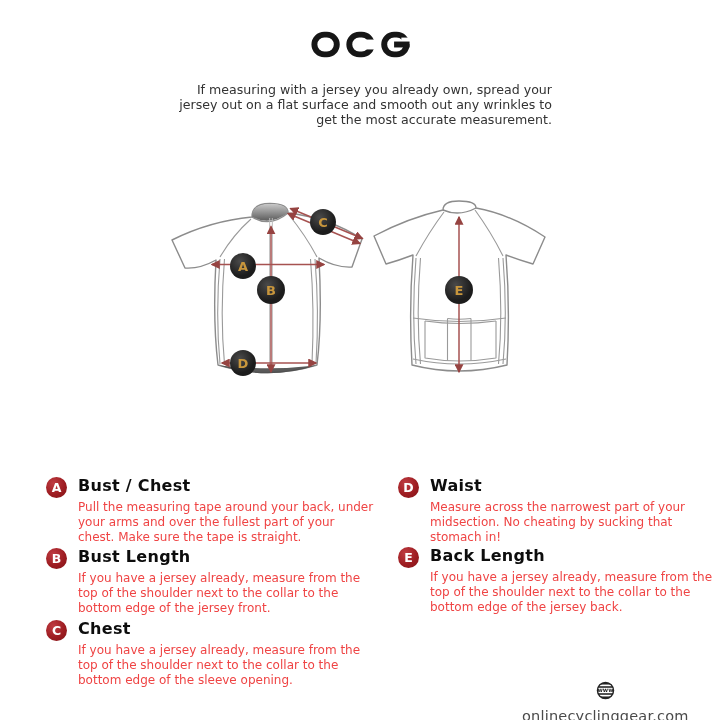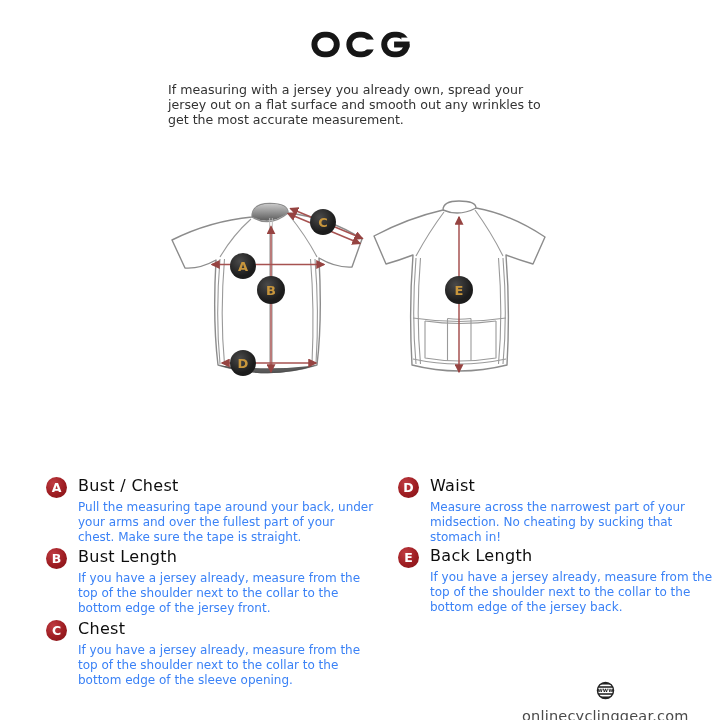--- a/index.html
+++ b/index.html
@@ -4,38 +4,38 @@
 <style>
   html,body{margin:0;padding:0;background:#fff;}
   .page{
     position:relative;width:720px;height:720px;background:#ffffff;
     font-family:"DejaVu Sans","Liberation Sans",sans-serif;overflow:hidden;
   }
   
   .logo-wrap{position:absolute;top:31px;left:0;right:0;display:flex;justify-content:center;}
   .intro{
     position:absolute;top:82px;left:168px;width:384px;margin:0;
-    text-align:left;font-size:12.6px;line-height:15.2px;color:#333333;
+    text-align:right;font-size:12.6px;line-height:15.2px;color:#333333;
   }
   
   .diagram{position:absolute;left:140px;top:160px;width:440px;height:240px;}
   .diagram svg{display:block;}
   
   .item{position:absolute;display:flex;align-items:flex-start;gap:11px;}
   .item .badge{
     flex:0 0 21px;width:21px;height:21px;border-radius:50%;margin-top:1px;
     background:radial-gradient(circle at 35% 30%, #bf3c42 0%, #9e1d22 55%, #7f1216 100%);
     color:#ffffff;font-weight:bold;font-size:12.5px;line-height:21px;text-align:center;
   }
   .item h3{
     margin:0;font-size:16px;line-height:20px;color:#0d0d0d;
-    letter-spacing:.3px;font-weight:normal;
+    letter-spacing:.3px;font-weight:bold;
   }
   .item p{
-    margin:4px 0 0 0;font-size:12px;line-height:14.8px;color:#3b82f6;width:296px;
+    margin:4px 0 0 0;font-size:12px;line-height:14.8px;color:#ef4444;width:296px;
   }
   #item-a{left:46px;top:476px;}
   #item-b{left:46px;top:547px;}
   #item-c{left:46px;top:619px;}
   #item-d{left:398px;top:476px;}
   #item-e{left:398px;top:546px;}
   
   .footer{position:absolute;left:522px;top:680px;display:flex;align-items:center;gap:7px;flex-direction:column;}
   .site{font-size:14.5px;color:#4a4a4a;letter-spacing:.2px;text-decoration:none;}
 </style>

